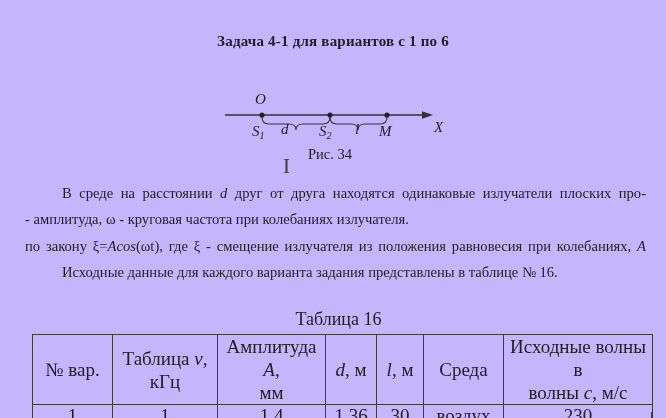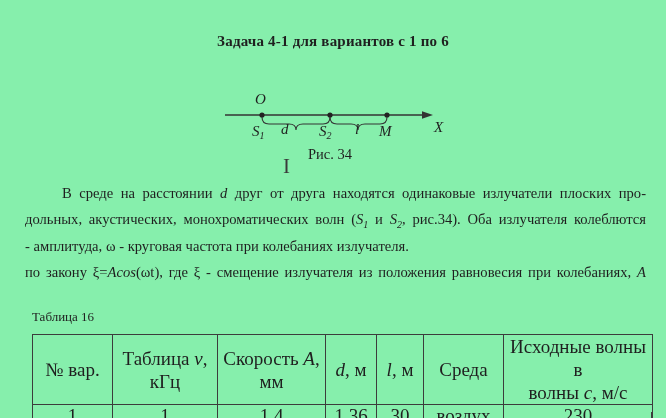--- a/index.html
+++ b/index.html
@@ -1,19 +1,19 @@
 <!DOCTYPE html>
 <html><head>
 <meta charset="utf-8">
 <style>
   html,body{margin:0;padding:0;background:#e8e8e8;}
   .page{
     position:relative;
     width:666px;height:418px;
-    background:#86efac;
+    background:#c4b5fd;
     overflow:hidden;
     font-family:"Liberation Serif", serif;
     color:#1f1f1f;
   }
   .title{
     position:absolute;top:33px;left:0;right:0;
     text-align:center;font-weight:bold;font-size:15px;
     letter-spacing:.2px;
   }
   .figure-svg{position:absolute;left:215px;top:88px;}
@@ -30,21 +30,21 @@
     position:absolute;left:25px;top:180px;width:621px;
     font-size:14.6px;
   }
   .line{height:26.3px;line-height:26.3px;white-space:nowrap;}
   .line.just{white-space:normal;text-align:justify;text-align-last:justify;}
   .line.ind{text-indent:37px;}
   .it{font-style:italic;}
   sub{font-size:10px;}
   .table-label{
     position:absolute;left:32px;top:309px;width:613px;
-    text-align:left;font-size:13px;
+    text-align:center;font-size:18px;
   }
   table.data-table{
     position:absolute;left:32px;top:334px;width:620px;
     border-collapse:collapse;table-layout:fixed;
     font-size:19px;color:#1f1f1f;
   }
   table.data-table th, table.data-table td{
     border:1px solid #3c3c3c;
     font-weight:normal;text-align:center;vertical-align:middle;
     padding:0;overflow:hidden;
@@ -80,23 +80,23 @@
     <text x="164" y="48" font-size="15" font-style="italic" fill="#1f1f1f">M</text>
     <text x="219" y="44" font-size="15" font-style="italic" fill="#1f1f1f">X</text>
   </svg>
 
   <div class="fig-caption">Рис. 34</div>
 
   <div class="text-cursor">I</div>
 
   <div class="body-text" id="para-lines">
       <div class="line just ind"><span>В среде на расстоянии </span><span class="it">d</span><span> друг от друга находятся одинаковые излучатели плоских про-</span></div>
-      <div class="line just"><span>дольных, акустических, монохроматических волн (</span><span class="it">S</span><sub class="it">1</sub><span> и </span><span class="it">S</span><sub class="it">2</sub><span>, рис.34). Оба излучателя колеблются</span></div>
       <div class="line"><span>- амплитуда, ω - круговая частота при колебаниях излучателя.</span></div>
       <div class="line just"><span>по закону ξ=</span><span class="it">Acos</span><span>(ωt), где ξ - смещение излучателя из положения равновесия при колебаниях, </span><span class="it">A</span></div>
+      <div class="line ind"><span>Исходные данные для каждого варианта задания представлены в таблице № 16.</span></div>
     </div>
 
   <div class="table-label">Таблица 16</div>
 
   <table class="data-table">
     <colgroup>
       <col style="width:80px">
         <col style="width:105px">
         <col style="width:108px">
       <col style="width:51px">
@@ -107,21 +107,21 @@
     <thead id="table-head">
         <tr>
           <th>
             <div class="hline"><span>№ вар.</span></div>
           </th>
           <th>
             <div class="hline"><span>Таблица </span><span class="it">ν</span><span>,</span></div>
             <div class="hline"><span>кГц</span></div>
           </th>
           <th>
-            <div class="hline"><span>Скорость </span><span class="it">A</span><span>,</span></div>
+            <div class="hline"><span>Амплитуда </span><span class="it">A</span><span>,</span></div>
             <div class="hline"><span>мм</span></div>
           </th>
           <th>
             <div class="hline"><span class="it">d</span><span>, м</span></div>
           </th>
           <th>
             <div class="hline"><span class="it">l</span><span>, м</span></div>
           </th>
           <th>
             <div class="hline"><span>Среда</span></div>

